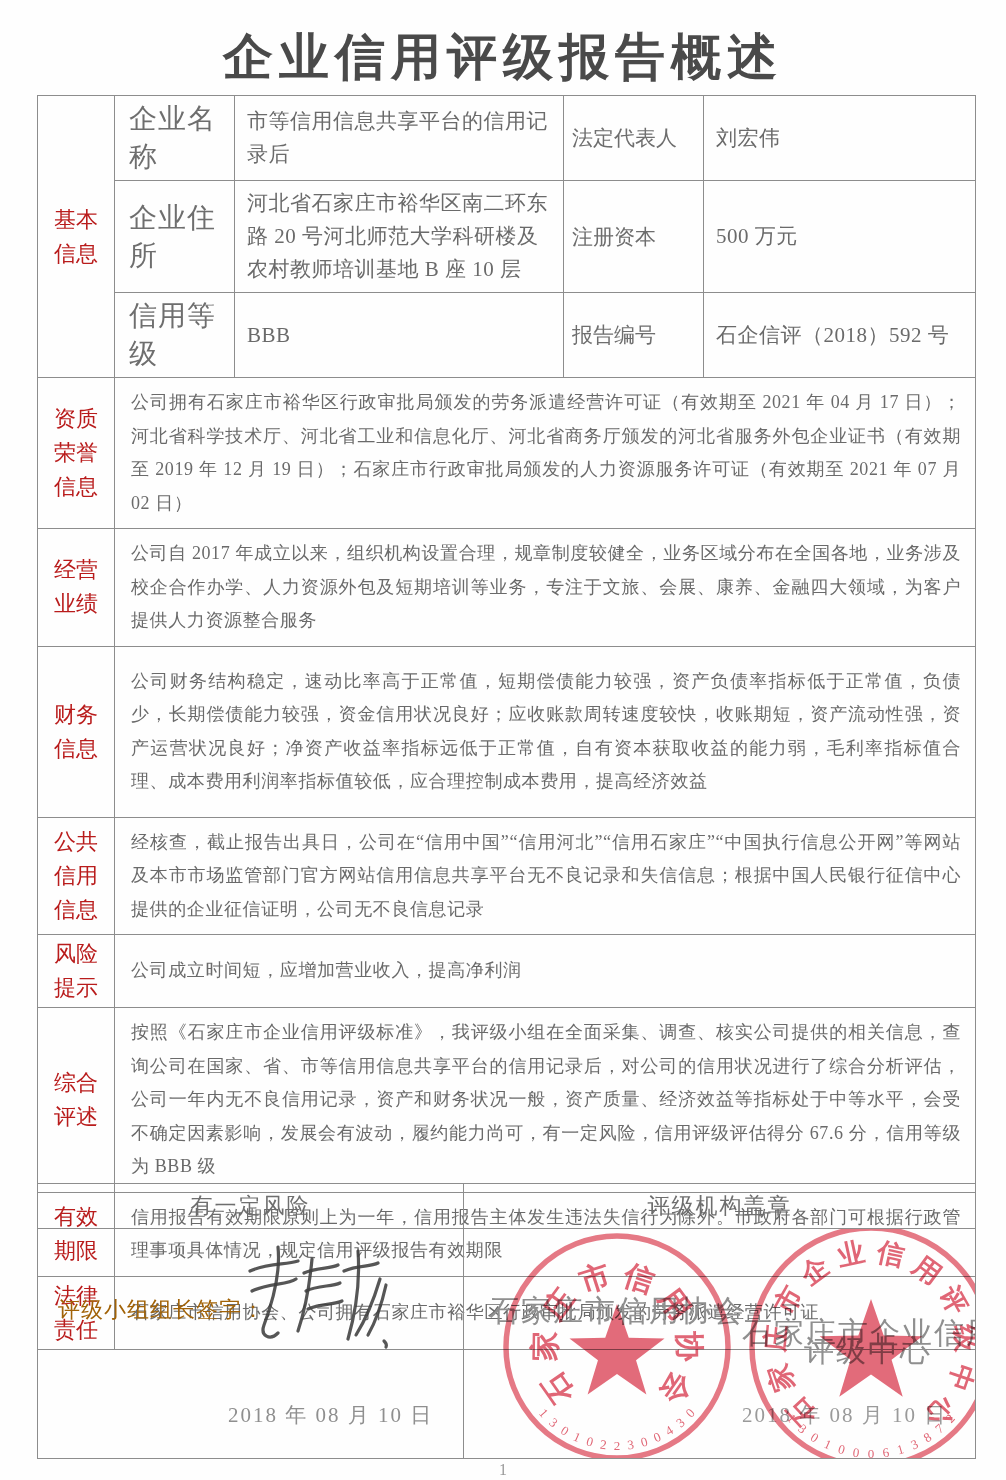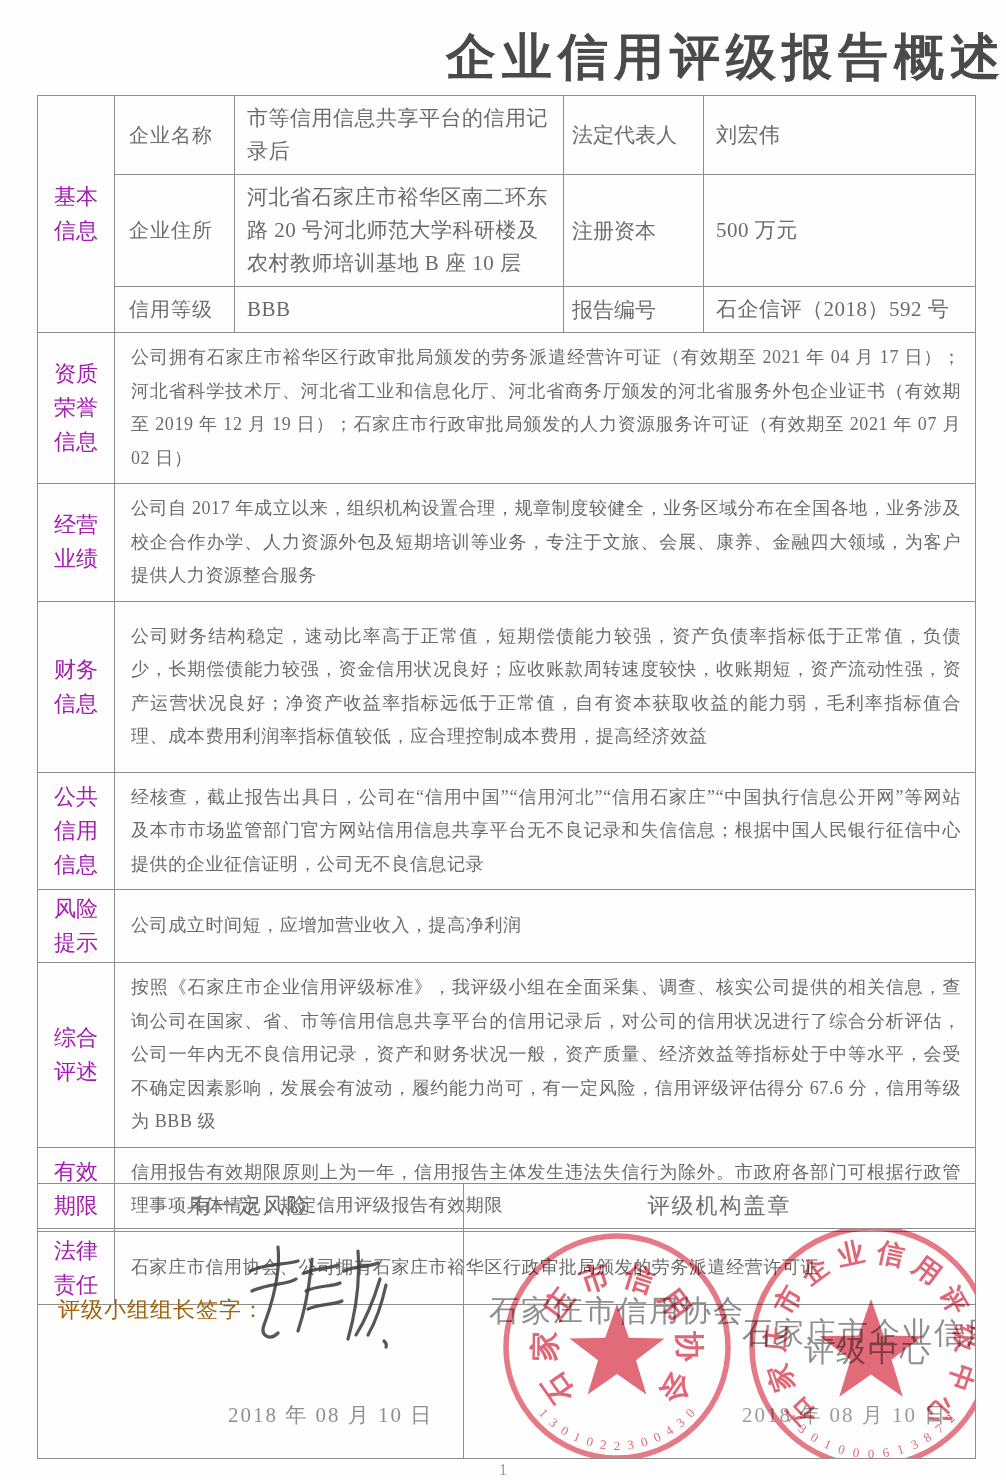--- a/index.html
+++ b/index.html
@@ -7,34 +7,34 @@
     position:relative;
     width:1006px;height:1480px;
     background:#fefefe;
     font-family:"Liberation Serif",serif;
     color:#6b6b6b;
     overflow:hidden;
     margin:0 auto;
   }
   .title{
     position:absolute;left:0;top:24px;width:100%;
-    text-align:right;
+    text-align:center;
     font-size:50px;font-weight:bold;color:#4a4a4a;
     letter-spacing:6px;margin:0;
   }
   table{border-collapse:collapse;table-layout:fixed;}
   td{border:1px solid #8d8d8d;vertical-align:middle;overflow:hidden;}
   .main{position:absolute;left:37px;top:95px;width:938px;}
   .sig{position:absolute;left:37px;top:1183px;width:938px;}
   .lab{
-    text-align:center;font-size:22px;line-height:34px;color:#a21caf;
+    text-align:center;font-size:22px;line-height:34px;color:#b91c1c;
     padding:2px 6px;word-break:break-all;
   }
   .sublab{
-    font-size:20px;color:#6e6e6e;padding:4px 8px 4px 14px;
+    font-size:28px;color:#6e6e6e;padding:4px 8px 4px 14px;
     letter-spacing:1px;
   }
   .sublab.narrow{padding:4px 4px 4px 8px;letter-spacing:0;font-size:21px;}
   .val{
     font-size:21px;color:#6a6a6a;line-height:33px;
     padding:6px 10px 6px 12px;letter-spacing:0.5px;word-break:break-all;
   }
   .txt{
     font-size:18px;color:#6a6a6a;line-height:33.5px;
     padding:8px 14px 8px 16px;letter-spacing:0.6px;

